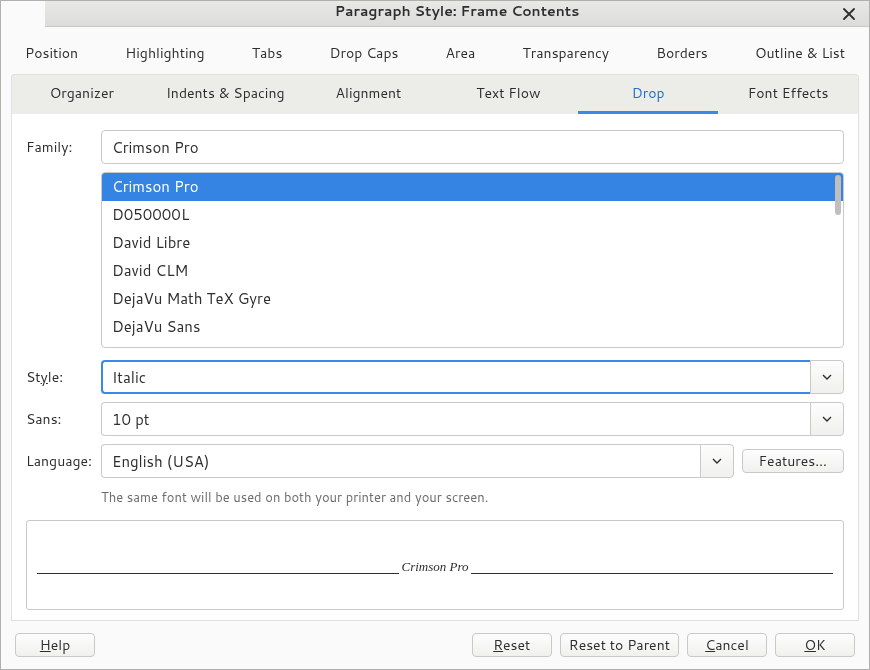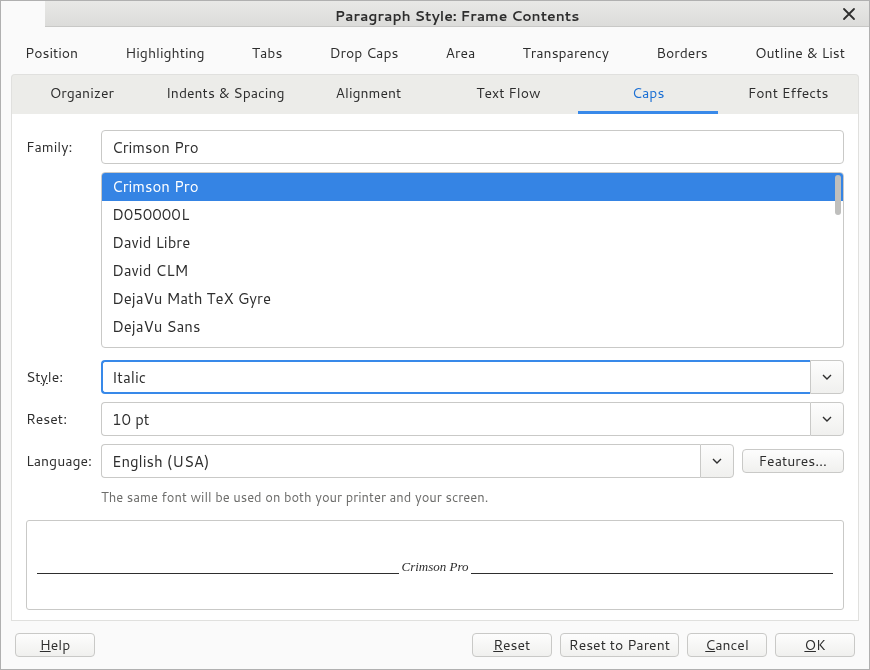--- a/index.html
+++ b/index.html
@@ -15,21 +15,21 @@
       height: 670px;
       display: flex;
       flex-direction: column;
       border: 1px solid #b0b0b0;
     }
     
     .title-bar {
       background: linear-gradient(to bottom, #e8e8e6, #dcdcda);
       height: 38px;
       display: flex;
-      align-items: flex-end;
+      align-items: flex-start;
       justify-content: center;
       position: relative;
       border-bottom: 1px solid #c8c8c6;
       margin-left: 44px;
     }
     .title-bar .title {
       font-weight: bold;
       font-size: 14px;
       color: #2e2e2e;
     }
@@ -291,21 +291,21 @@
     <div class="tab">Area</div>
     <div class="tab">Transparency</div>
     <div class="tab">Borders</div>
     <div class="tab">Outline &amp; List</div>
   </div>
   <div class="tabs-row tabs-second">
     <div class="tab">Organizer</div>
     <div class="tab">Indents &amp; Spacing</div>
     <div class="tab">Alignment</div>
     <div class="tab">Text Flow</div>
-    <div class="tab active">Caps</div>
+    <div class="tab active">Drop</div>
     <div class="tab">Font Effects</div>
   </div>
 </div>
 
 <div class="content">
 
   <div class="form-row">
     <div class="form-label">Family:</div>
     <input class="input-text" type="text" value="Crimson Pro" style="">
   </div>
@@ -331,21 +331,21 @@
       <input class="input-text focused" type="text" value="Italic" style="">
       <div class="combo-btn">
         <svg viewBox="0 0 10 6">
             <path d="M1 1 L5 5 L9 1" stroke="#2e2e2e" stroke-width="1.4" fill="none"></path>
           </svg>
       </div>
     </div>
   </div>
 
   <div class="form-row">
-    <div class="form-label">Reset:</div>
+    <div class="form-label">Sans:</div>
     <div class="combo-wrap">
       <input class="input-text" type="text" value="10 pt" style="">
       <div class="combo-btn">
         <svg viewBox="0 0 10 6">
             <path d="M1 1 L5 5 L9 1" stroke="#2e2e2e" stroke-width="1.4" fill="none"></path>
           </svg>
       </div>
     </div>
   </div>
 

